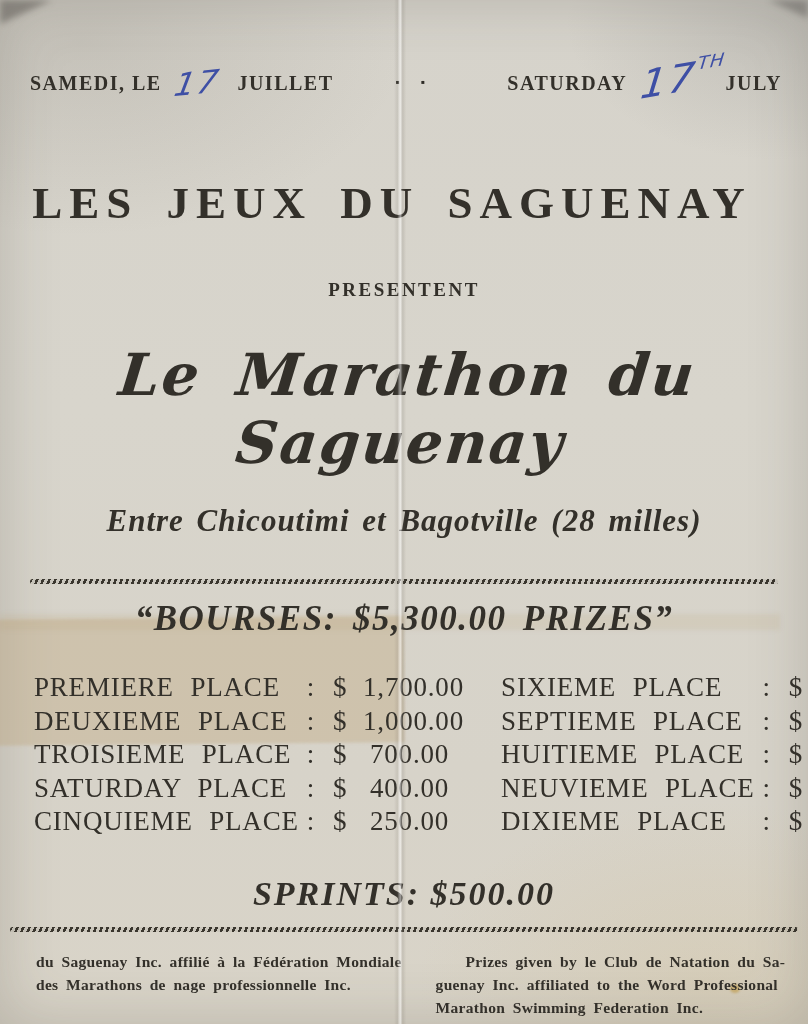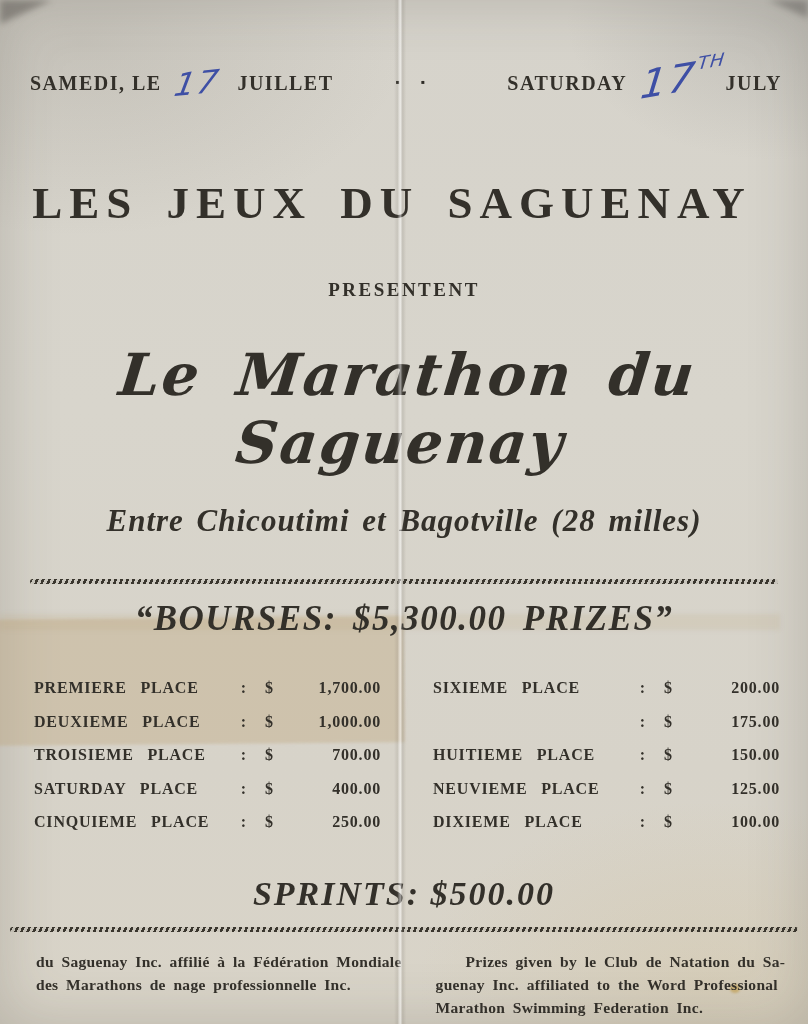--- a/index.html
+++ b/index.html
@@ -196,22 +196,22 @@
   
   .prize-table {
     display: grid;
     grid-template-columns: 1fr 1fr;
     column-gap: 52px;
     margin: 32px 28px 0 34px;
   }
   .prize-row {
     display: flex;
     align-items: baseline;
-    font-weight: bold;
-    font-size: 16px;
+    font-weight: normal;
+    font-size: 27px;
     line-height: 33.5px;
     letter-spacing: 0.8px;
     white-space: nowrap;
   }
   .prize-label { word-spacing: 9px; }
   .prize-colon { margin-left: auto; padding-left: 8px; }
   .prize-cur   { width: 30px; margin-left: 18px; }
   .prize-amt   { width: 86px; text-align: right; }
 
   .sprints {
@@ -309,20 +309,21 @@
         </div>
       </div>
       <div class="prize-col">
         <div class="prize-row">
           <span class="prize-label">SIXIEME PLACE</span>
           <span class="prize-colon">:</span>
           <span class="prize-cur">$</span>
           <span class="prize-amt">200.00</span>
         </div>
         <div class="prize-row">
+          <span class="prize-label">SEPTIEME PLACE</span>
           <span class="prize-colon">:</span>
           <span class="prize-cur">$</span>
           <span class="prize-amt">175.00</span>
         </div>
         <div class="prize-row">
           <span class="prize-label">HUITIEME PLACE</span>
           <span class="prize-colon">:</span>
           <span class="prize-cur">$</span>
           <span class="prize-amt">150.00</span>
         </div>

